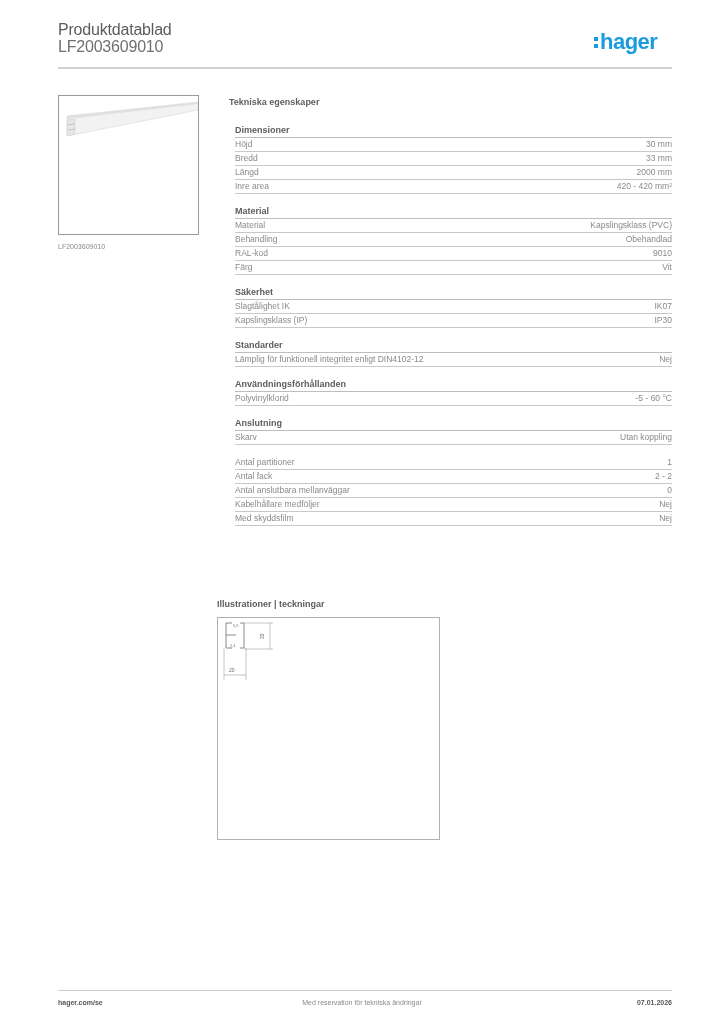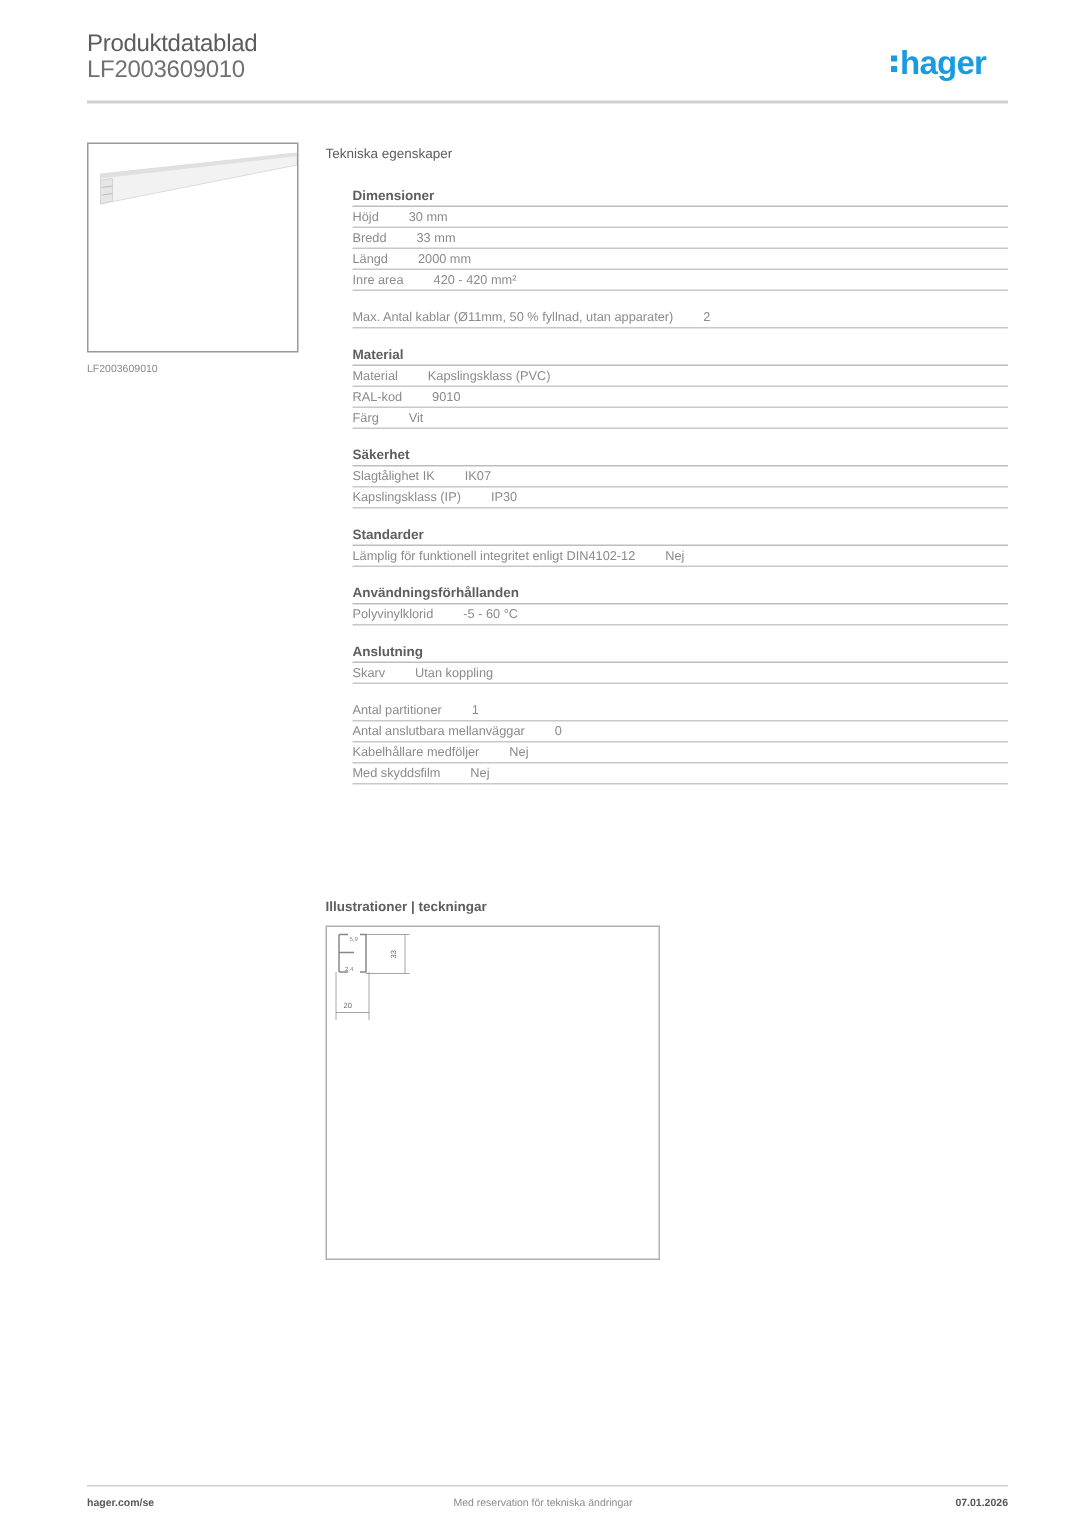--- a/index.html
+++ b/index.html
@@ -27,28 +27,28 @@
 
     .product-img {
       position: absolute; left: 58px; top: 95px; width: 141px; height: 140px;
       border: 1px solid #9a9a9a; box-sizing: border-box; background: #fff;
     }
     .product-caption {
       position: absolute; left: 58px; top: 243px; font-size: 7px; color: #8a8a8a;
     }
 
     .specs { position: absolute; left: 217px; top: 97px; width: 455px; }
-    .specs-title { font-size: 9px; font-weight: normal; color: #5e5e5e; height: 12px; margin-bottom: 15px; }
+    .specs-title { font-size: 9px; font-weight: bold; color: #5e5e5e; height: 12px; margin-bottom: 15px; margin-left: 12px; }
     .group { margin-bottom: 11px; margin-left: 18px; }
     .group-title {
       font-size: 9px; font-weight: bold; color: #5e5e5e; height: 12px; line-height: 12px;
       border-bottom: 1px solid #bdbdbd; padding-bottom: 1px;
     }
     .row {
-      display: flex; font-size: 8.5px; color: #8a8a8a;
+      display: flex; justify-content: space-between; font-size: 8.5px; color: #8a8a8a;
       height: 13px; line-height: 13px; border-bottom: 1px solid #c8c8c8; gap: 20px;
     }
     .row .val { text-align: right; }
 
     .illus-title {
       position: absolute; left: 217px; top: 599px; font-size: 9px; font-weight: bold; color: #5e5e5e;
     }
     .illus-box {
       position: absolute; left: 217px; top: 617px; width: 223px; height: 223px;
       border: 1px solid #b0b0b0; box-sizing: border-box; background: #fff;
@@ -105,33 +105,33 @@
         <span>Längd</span>
         <span class="val">2000 mm</span>
       </div>
     <div class="row">
         <span>Inre area</span>
         <span class="val">420 - 420 mm²</span>
       </div>
   </div>
 
   <div class="group">
-    <div class="row">
-        <span>Max. Antal kablar (Ø11mm, 50 % fyllnad, utan apparater)</span>
-        <span class="val">2</span>
-      </div>
   </div>
 
   <div class="group">
     <div class="group-title">Material</div>
     <div class="row">
         <span>Material</span>
         <span class="val">Kapslingsklass (PVC)</span>
       </div>
     <div class="row">
+        <span>Behandling</span>
+        <span class="val">Obehandlad</span>
+      </div>
+    <div class="row">
         <span>RAL-kod</span>
         <span class="val">9010</span>
       </div>
     <div class="row">
         <span>Färg</span>
         <span class="val">Vit</span>
       </div>
   </div>
 
   <div class="group">
@@ -167,20 +167,24 @@
     <div class="row">
         <span>Skarv</span>
         <span class="val">Utan koppling</span>
       </div>
   </div>
 
   <div class="group">
     <div class="row">
         <span>Antal partitioner</span>
         <span class="val">1</span>
+      </div>
+    <div class="row">
+        <span>Antal fack</span>
+        <span class="val">2 - 2</span>
       </div>
     <div class="row">
         <span>Antal anslutbara mellanväggar</span>
         <span class="val">0</span>
       </div>
     <div class="row">
         <span>Kabelhållare medföljer</span>
         <span class="val">Nej</span>
       </div>
     <div class="row">

